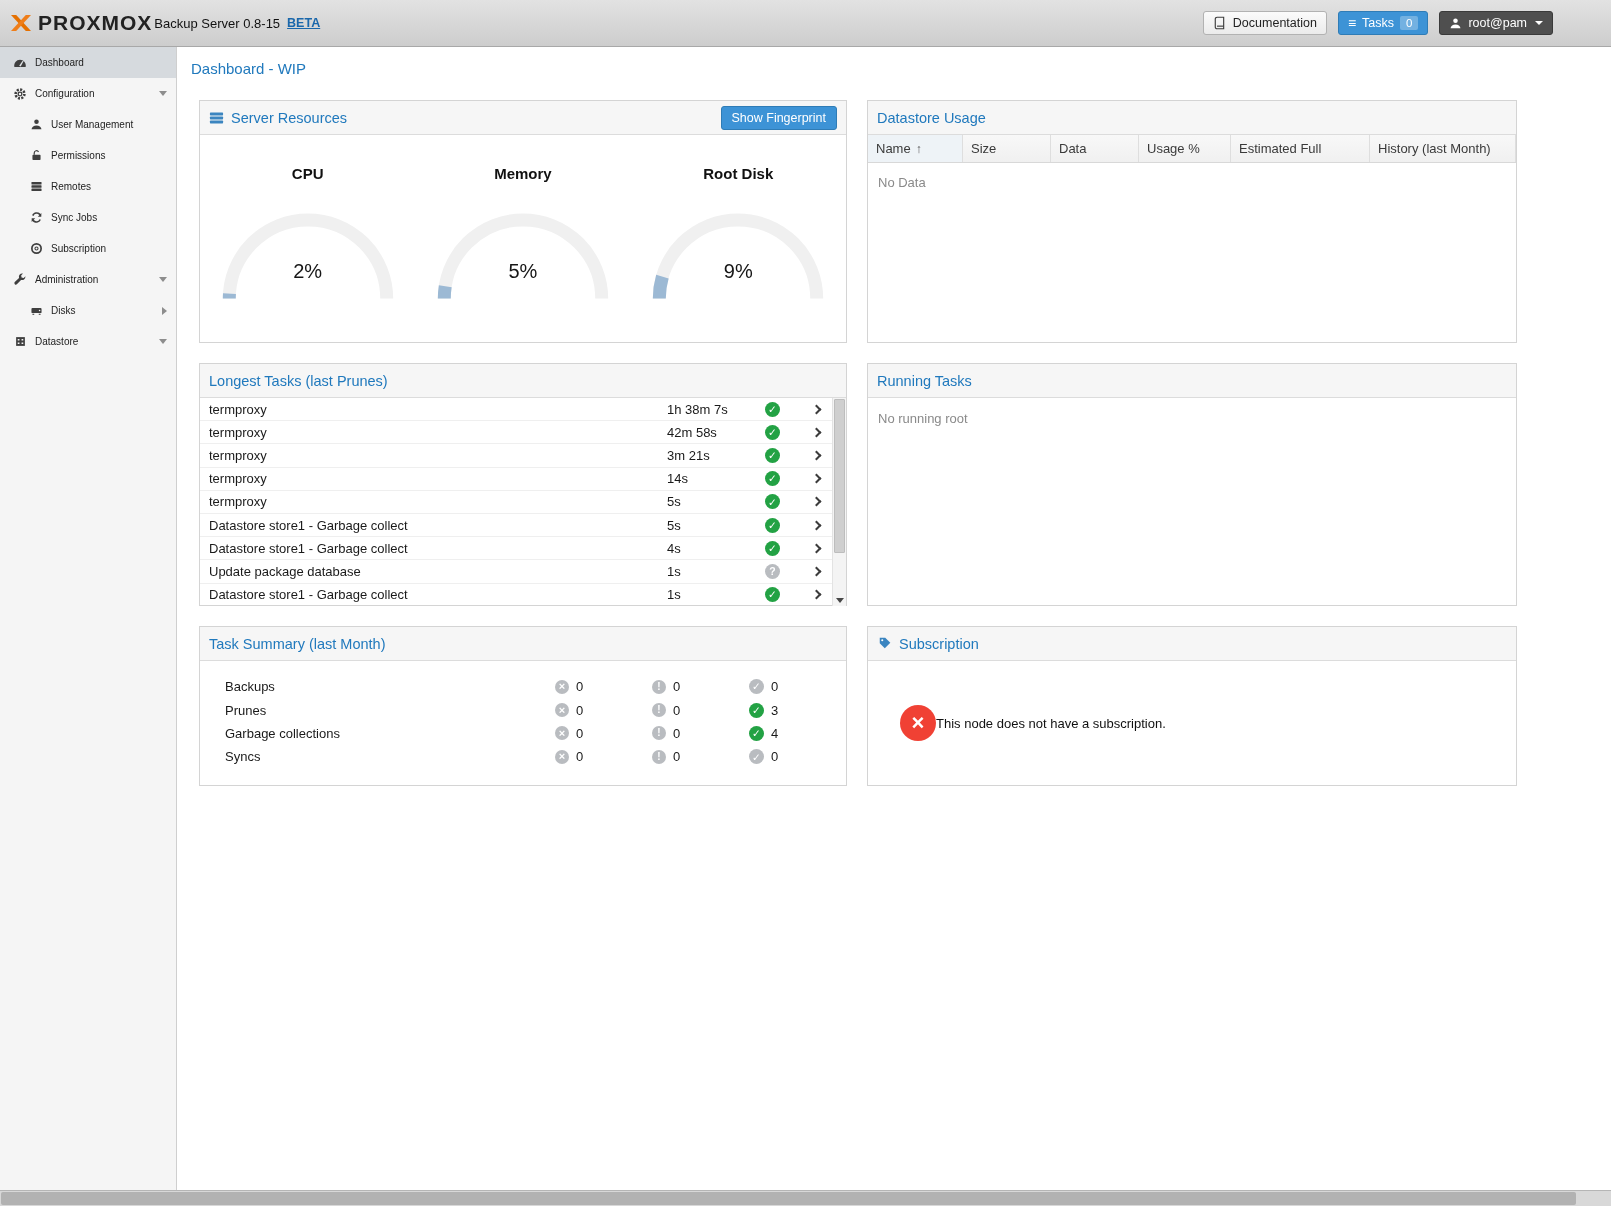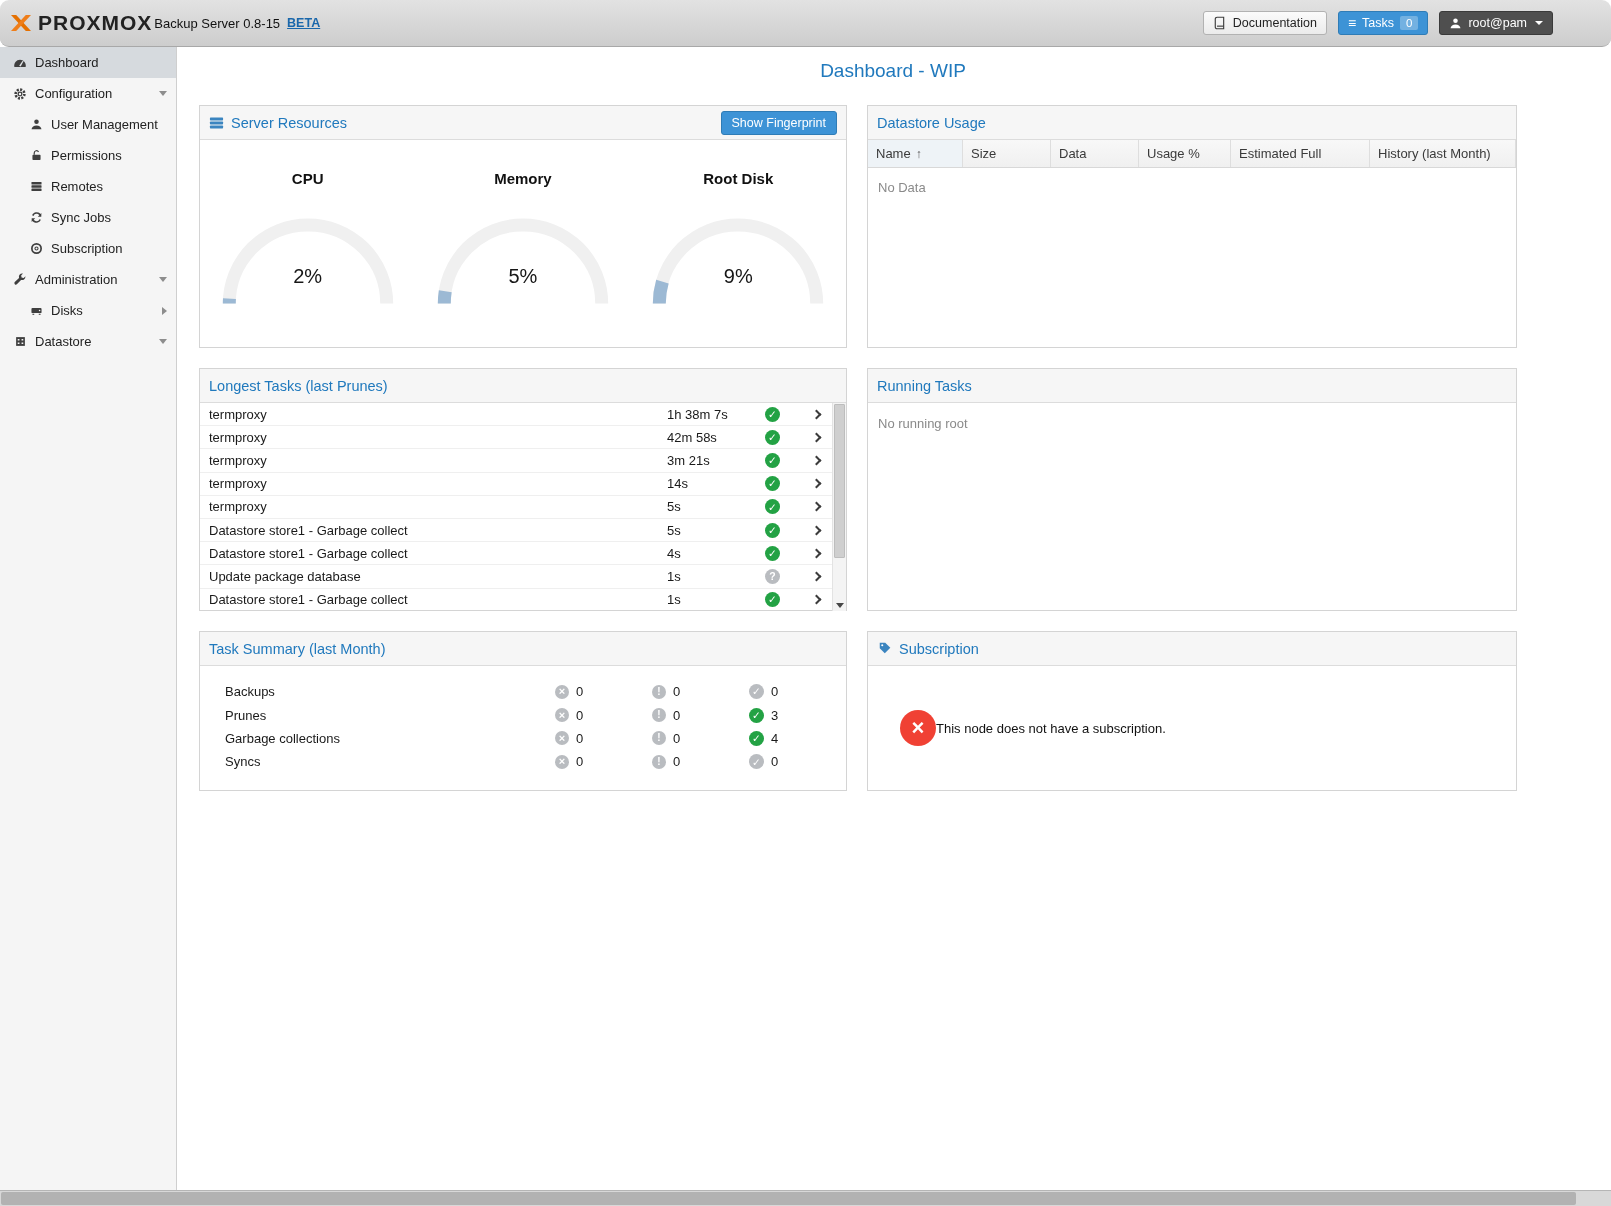--- a/index.html
+++ b/index.html
@@ -1,50 +1,50 @@
 <!DOCTYPE html>
 <html><head>
 <meta charset="utf-8">
 <style>
   *{margin:0;padding:0;box-sizing:border-box;}
   html,body{width:1611px;height:1206px;overflow:hidden;}
   body{font-family:"Liberation Sans","DejaVu Sans",sans-serif;font-size:13px;color:#1a1a1a;background:#fff;}
 
   
   .topbar{height:47px;display:flex;align-items:center;padding:0 58px 0 10px;
-          background:linear-gradient(#e2e2e2,#cdcdcd);border-bottom:1px solid #a8a8a8;border-radius:9px;}
+          background:linear-gradient(#e2e2e2,#cdcdcd);border-bottom:1px solid #a8a8a8;}
   .brand{display:flex;align-items:center;gap:6px;}
   .brand-text{font-weight:bold;font-size:21px;letter-spacing:1px;color:#222;}
   .product{margin-left:2px;font-size:13px;color:#111;}
   .beta-link{margin-left:7px;color:#1a67ab;font-weight:bold;font-size:12.5px;text-decoration:underline;cursor:pointer;}
   .topbar-actions{margin-left:auto;display:flex;align-items:center;gap:11px;}
   .btn{display:inline-flex;align-items:center;gap:6px;height:24px;padding:0 9px;border-radius:3px;
        font-family:inherit;font-size:12.5px;border:1px solid transparent;cursor:pointer;white-space:nowrap;}
   .btn-light{background:linear-gradient(#fbfbfb,#ebebeb);border-color:#b2b2b2;color:#222;}
   .btn-blue{background:#3d93d6;border-color:#2f7cb6;color:#fff;}
   .btn-dark{background:#4f4f4f;border-color:#3a3a3a;color:#fff;}
   .badge{background:rgba(255,255,255,.28);border-radius:2px;padding:1px 6px;font-size:11.5px;}
   .icon-list::before{content:"\2261";font-size:14px;font-weight:bold;line-height:1;}
   .caret-white{width:0;height:0;border-left:4px solid transparent;border-right:4px solid transparent;border-top:4.5px solid #fff;margin-left:2px;}
 
   
   .main{display:flex;height:1143px;}
   .sidebar{width:177px;background:#f5f5f5;border-right:1px solid #cfcfcf;flex-shrink:0;}
   .content{flex:1;overflow:hidden;}
 
   
-  .nav-item{display:flex;align-items:center;height:31px;padding:0 9px 0 12px;font-size:13px;color:#222;cursor:pointer;}
+  .nav-item{display:flex;align-items:center;height:31px;padding:0 9px 0 12px;font-size:10px;color:#222;cursor:pointer;}
   .nav-item.sub{padding-left:28px;}
   .nav-item.selected{background:#d6dade;}
   .nav-icon{width:16px;margin-right:7px;display:inline-flex;justify-content:center;align-items:center;flex-shrink:0;}
   .caret-down-gray{margin-left:auto;width:0;height:0;border-left:4.5px solid transparent;border-right:4.5px solid transparent;border-top:5px solid #8d8d8d;}
   .caret-right-gray{margin-left:auto;width:0;height:0;border-top:4.5px solid transparent;border-bottom:4.5px solid transparent;border-left:5px solid #8d8d8d;}
 
   
-  .page-title{padding:13px 16px 9px 14px;font-size:19px;color:#2079bd;text-align:center;}
+  .page-title{padding:13px 16px 9px 14px;font-size:15px;color:#2079bd;}
   .dashboard{display:flex;gap:20px;padding:14px 0 0 22px;}
   .col{display:flex;flex-direction:column;gap:20px;}
   .col.left{width:648px;border-radius:31px;}
   .col.right{width:650px;}
 
   .panel{border:1px solid #d4d4d4;background:#fff;}
   .h243{height:243px;} .h160{height:160px;}
   .panel-header{height:34px;display:flex;align-items:center;gap:7px;padding:0 9px;
                 background:#f6f6f6;border-bottom:1px solid #dcdcdc;}
   .panel-title{color:#2079bd;font-size:14.5px;}

